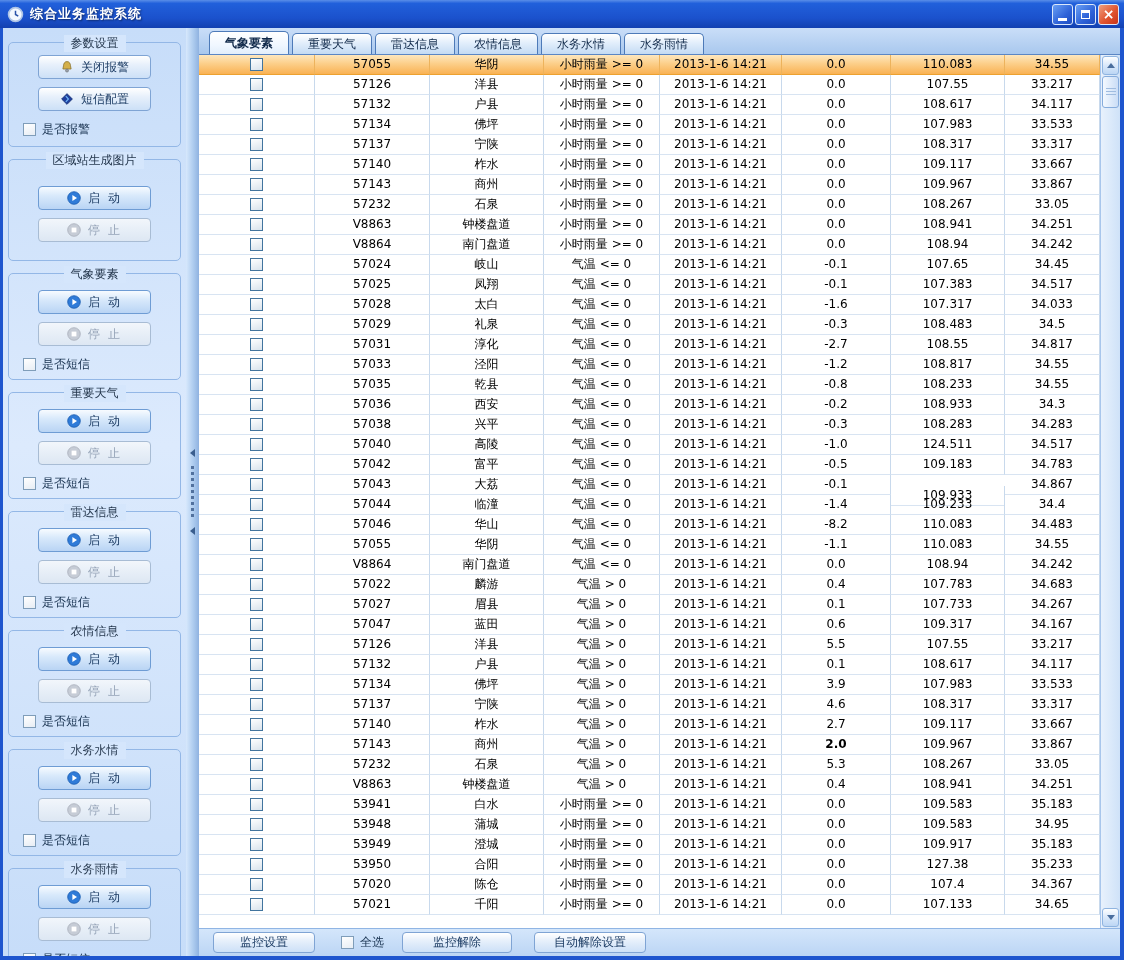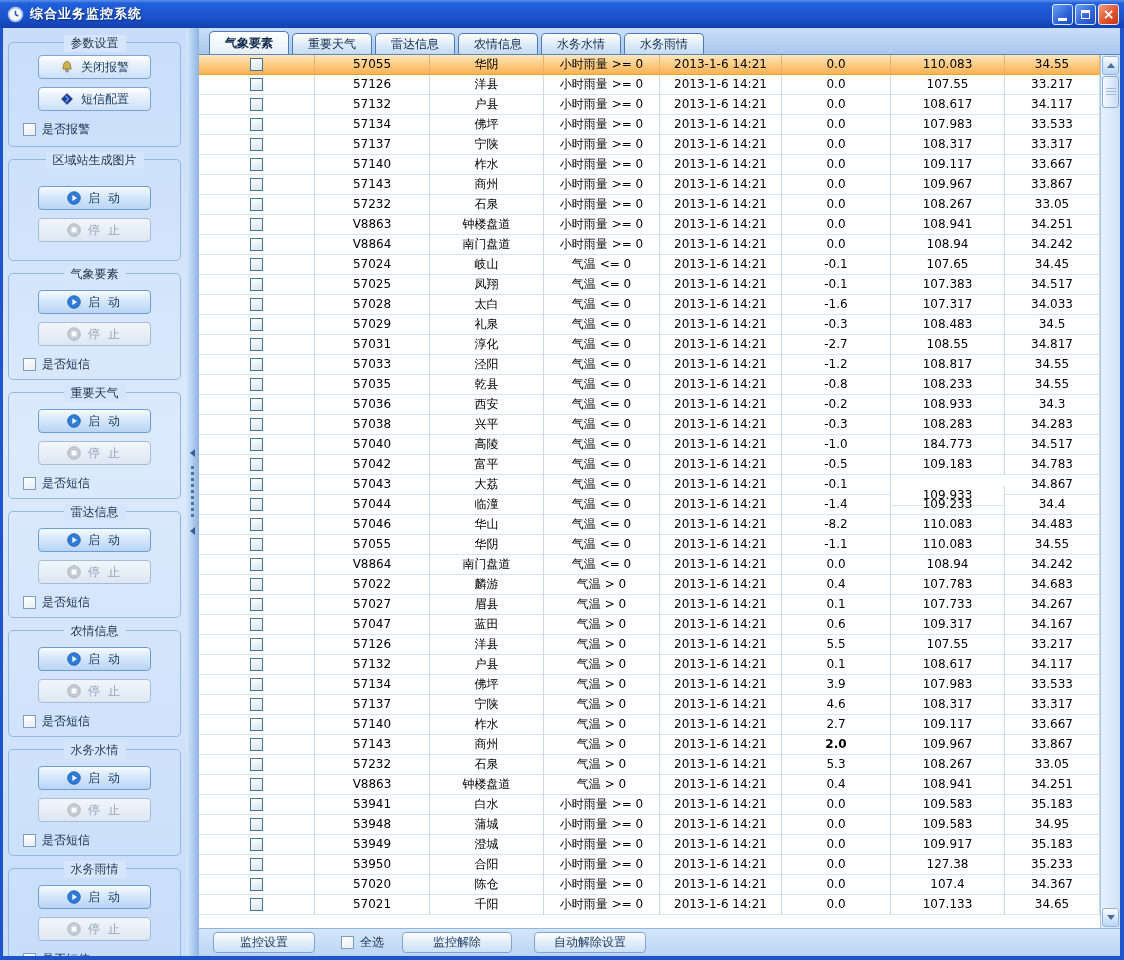--- a/index.html
+++ b/index.html
@@ -589,21 +589,21 @@
   </div>
               <div class="row">
     <div class="cell chk-cell" style="width: 116px;">
                   <span class="grid-checkbox"></span>
                 </div>
     <div class="cell" style="width: 115px;">57040</div>
     <div class="cell" style="width: 114px;">高陵</div>
     <div class="cell" style="width: 116px;">气温 &lt;= 0</div>
     <div class="cell" style="width: 122px;">2013-1-6 14:21</div>
     <div class="cell" style="width: 109px;">-1.0</div>
-    <div class="cell" style="width: 114px;">184.773</div>
+    <div class="cell" style="width: 114px;">124.511</div>
     <div class="cell" style="flex: 1 1 0%;">34.517</div>
   </div>
               <div class="row">
     <div class="cell chk-cell" style="width: 116px;">
                   <span class="grid-checkbox"></span>
                 </div>
     <div class="cell" style="width: 115px;">57042</div>
     <div class="cell" style="width: 114px;">富平</div>
     <div class="cell" style="width: 116px;">气温 &lt;= 0</div>
     <div class="cell" style="width: 122px;">2013-1-6 14:21</div>

